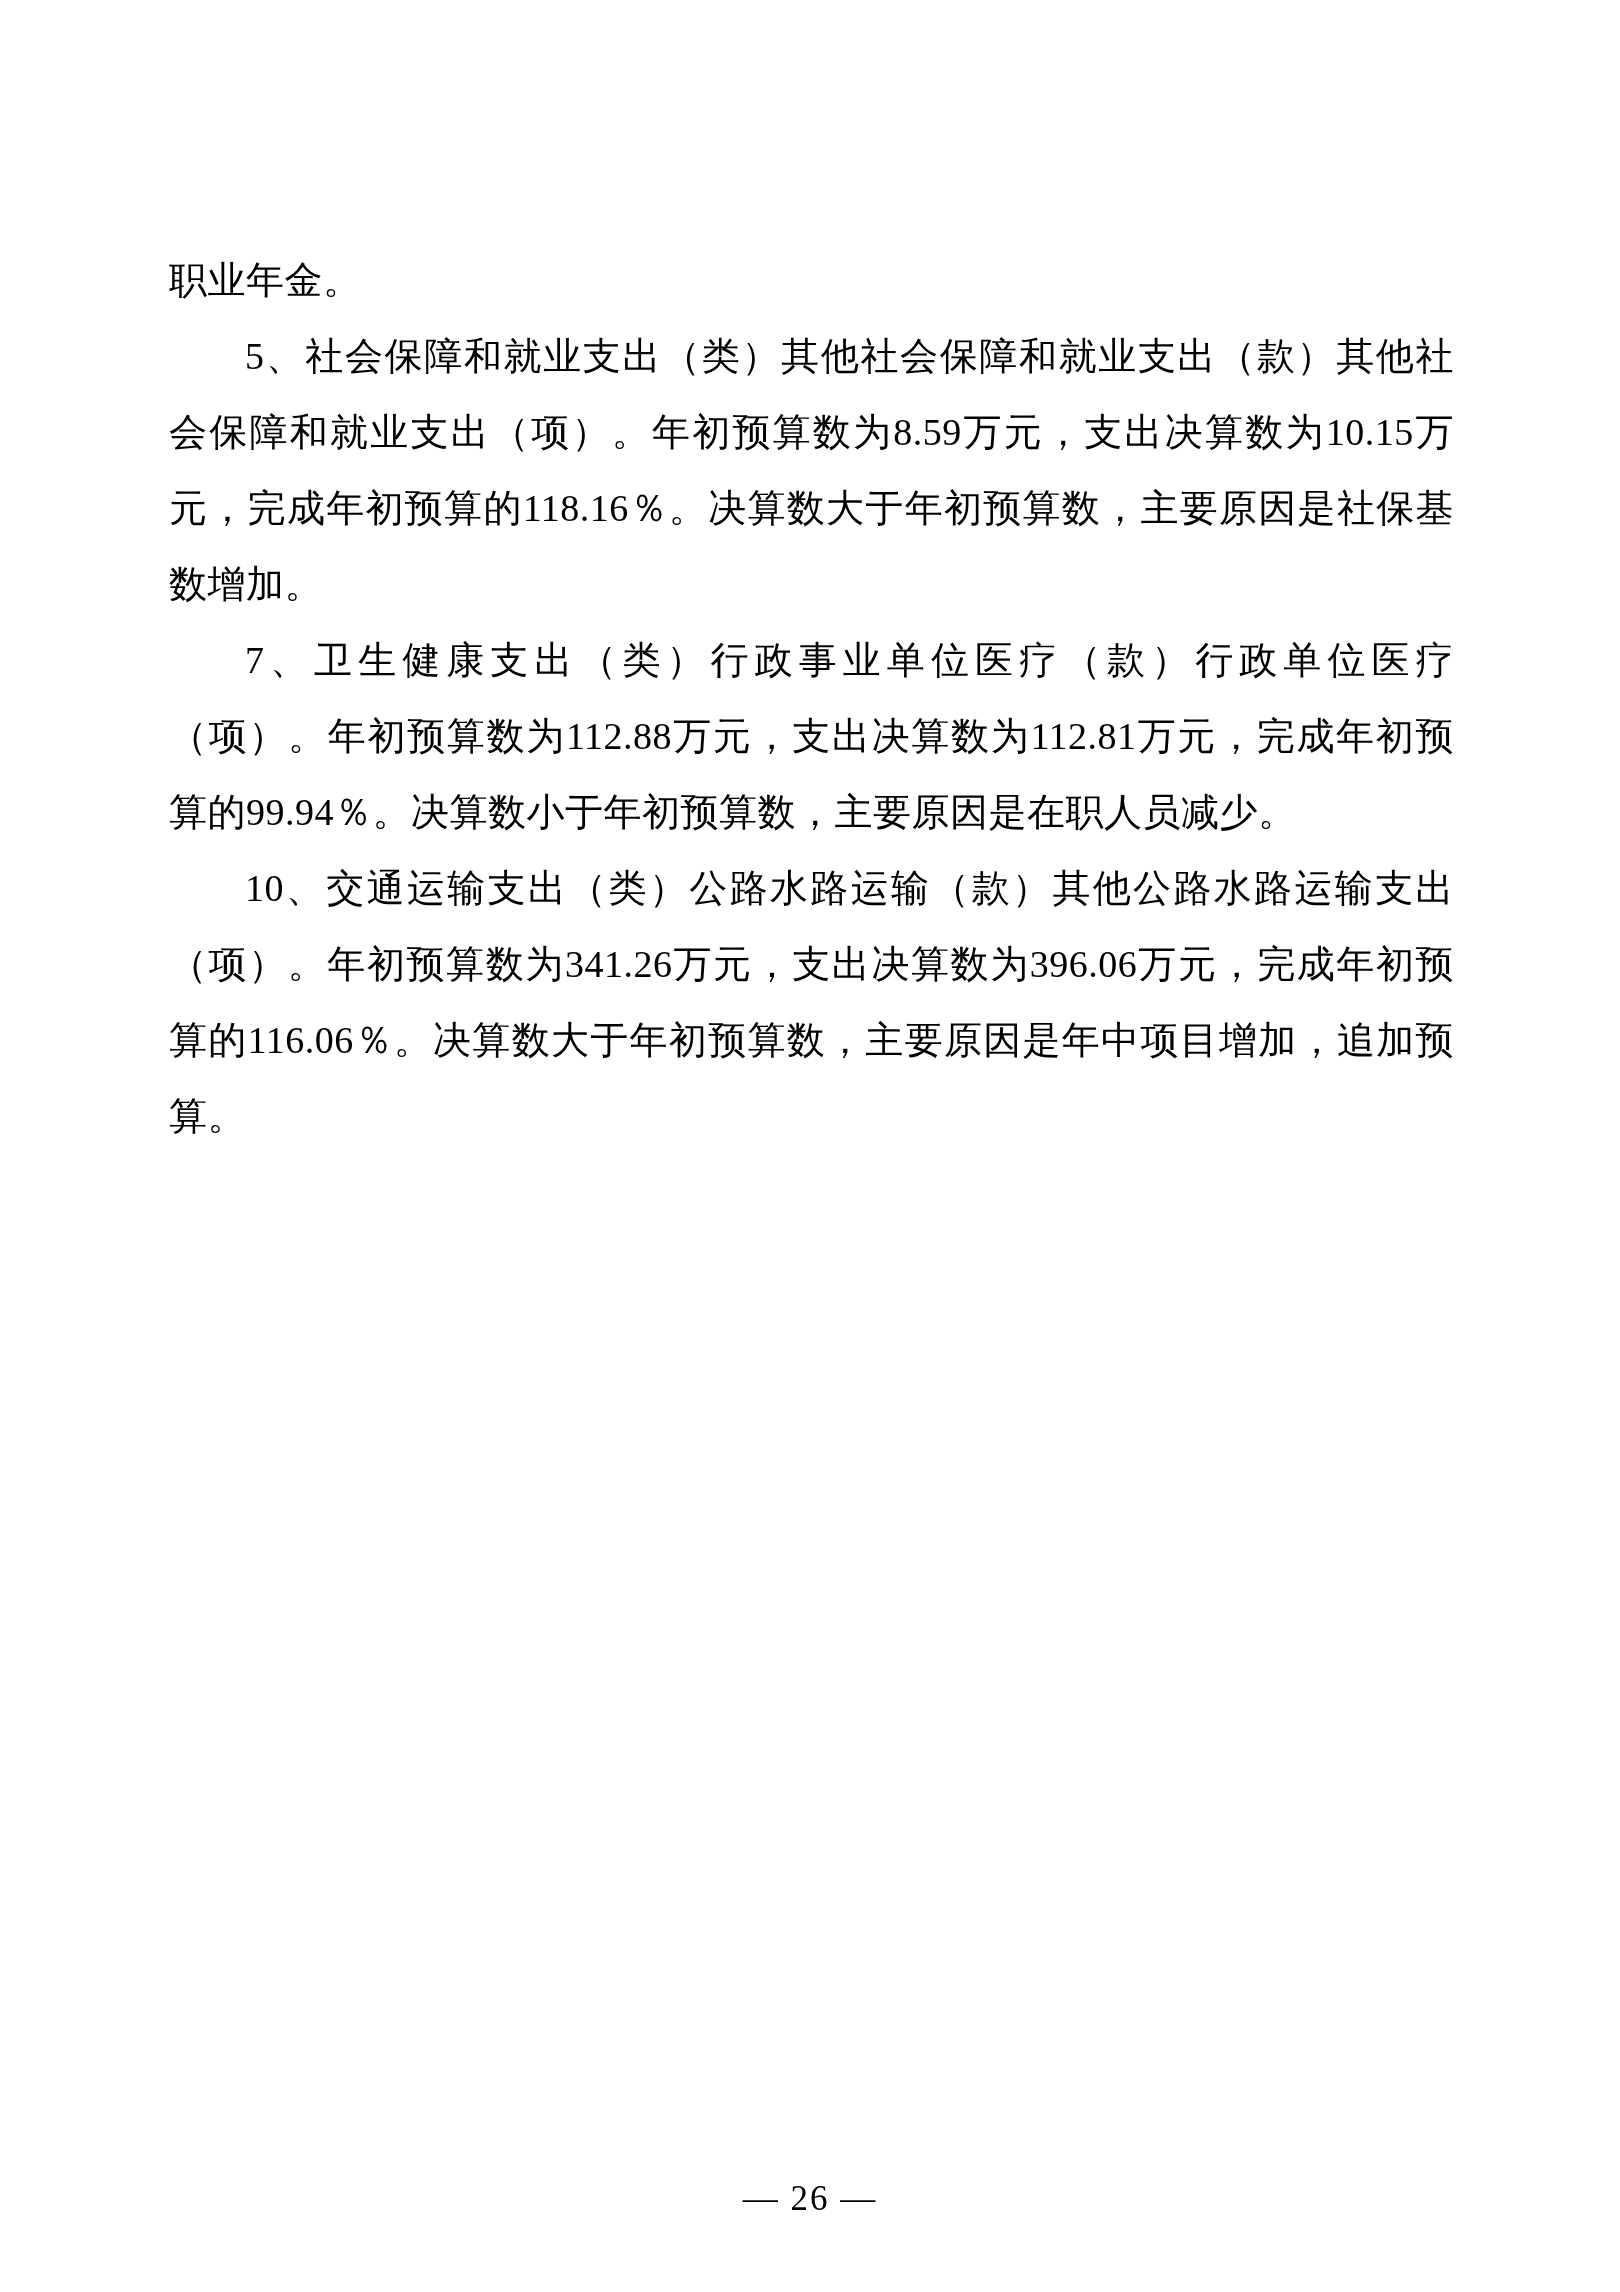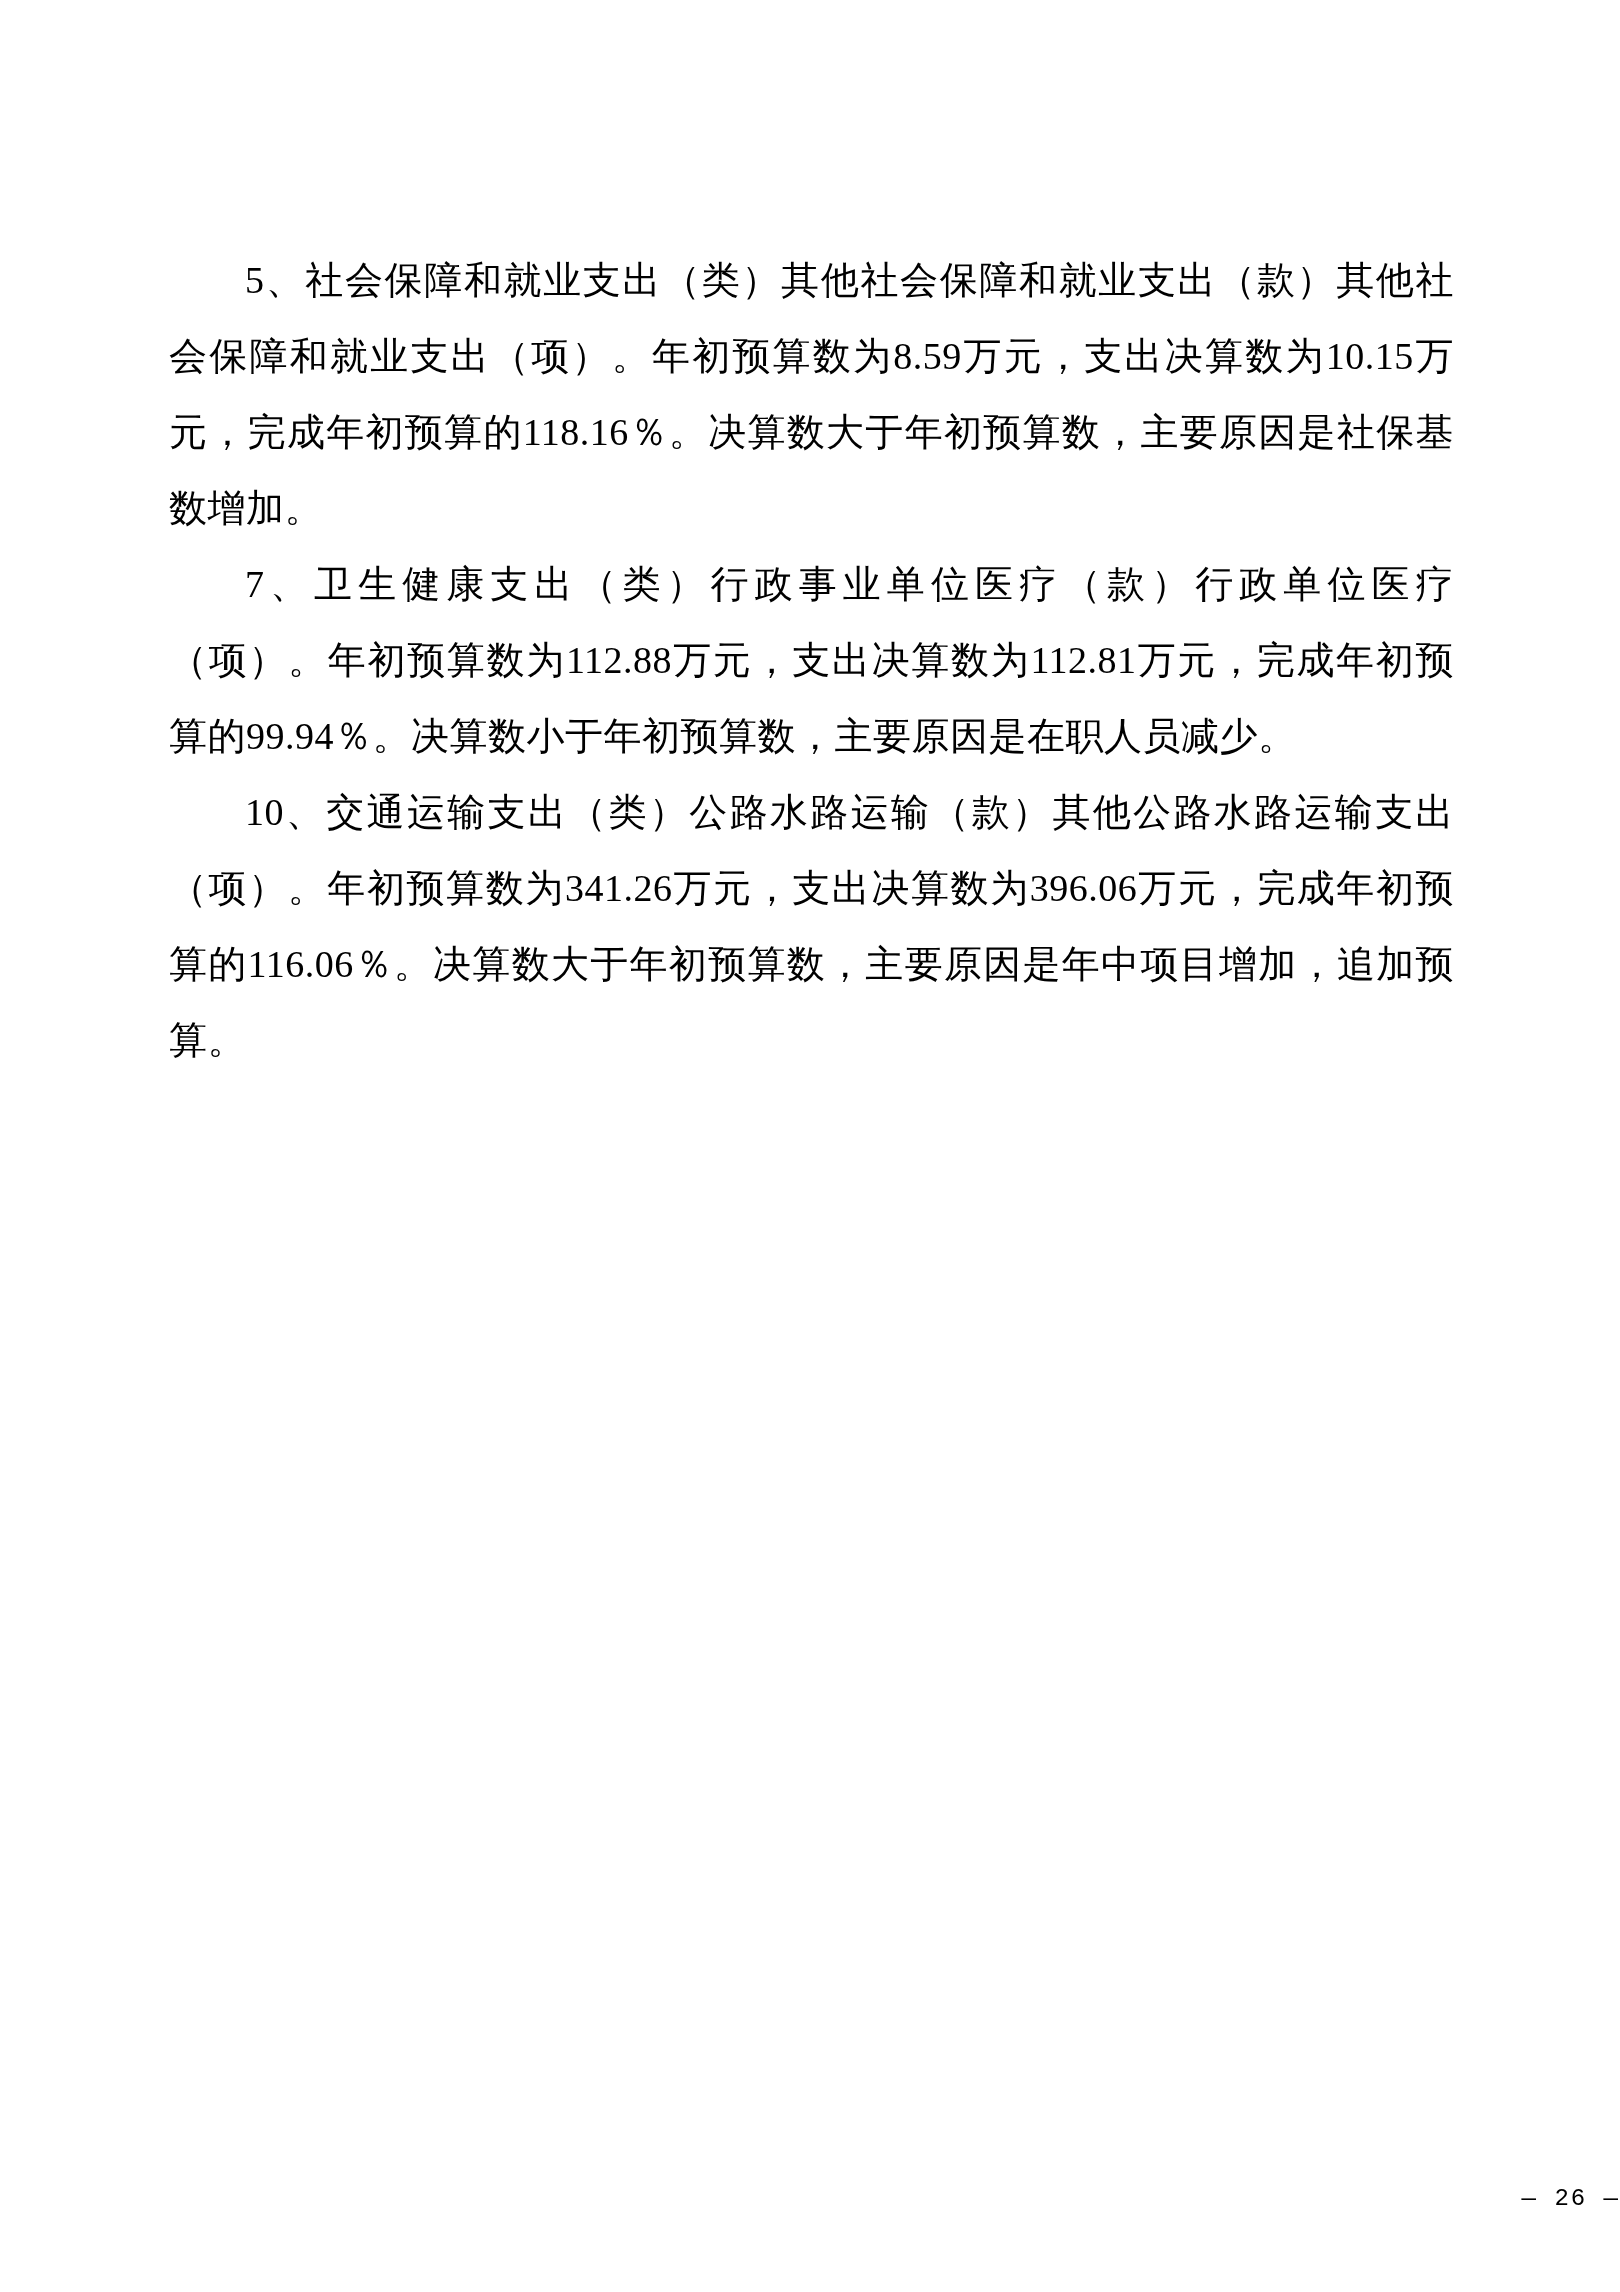--- a/index.html
+++ b/index.html
@@ -35,32 +35,32 @@
     word-break: break-all;
   }
   .content p.no-indent {
     text-indent: 0;
   }
   .page-footer {
     position: absolute;
     left: 0;
     top: 2179px;
     width: 100%;
-    text-align: right;
-    font-size: 24px;
+    text-align: center;
+    font-size: 35px;
     line-height: 39px;
     letter-spacing: 2px;
-    font-family: Liberation Mono, monospace;
   }
 </style>
 </head>
 <body>
 
 <div class="page">
   <div class="content">
+    <p class="no-indent">职业年金。</p>
     <p>5、社会保障和就业支出（类）其他社会保障和就业支出（款）其他社会保障和就业支出（项）。年初预算数为8.59万元，支出决算数为10.15万元，完成年初预算的118.16％。决算数大于年初预算数，主要原因是社保基数增加。</p>
     <p>7、卫生健康支出（类）行政事业单位医疗（款）行政单位医疗（项）。年初预算数为112.88万元，支出决算数为112.81万元，完成年初预算的99.94％。决算数小于年初预算数，主要原因是在职人员减少。</p>
     <p>10、交通运输支出（类）公路水路运输（款）其他公路水路运输支出（项）。年初预算数为341.26万元，支出决算数为396.06万元，完成年初预算的116.06％。决算数大于年初预算数，主要原因是年中项目增加，追加预算。</p>
   </div>
 
   <div class="page-footer">— 26 —</div>
 </div>
 
 
 </body></html>

